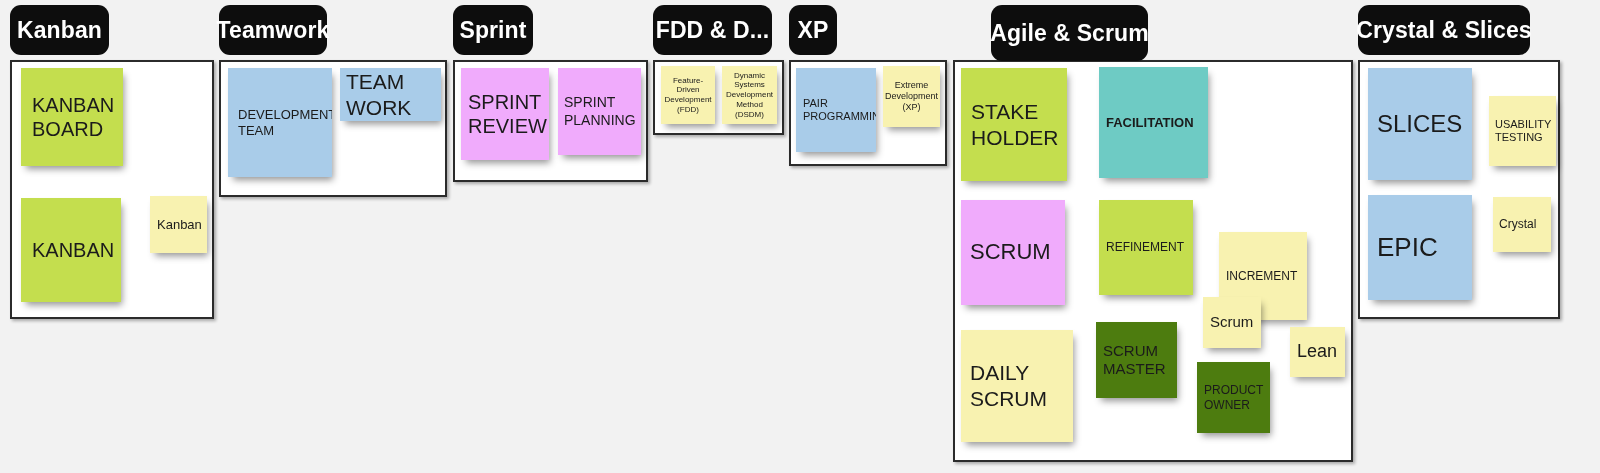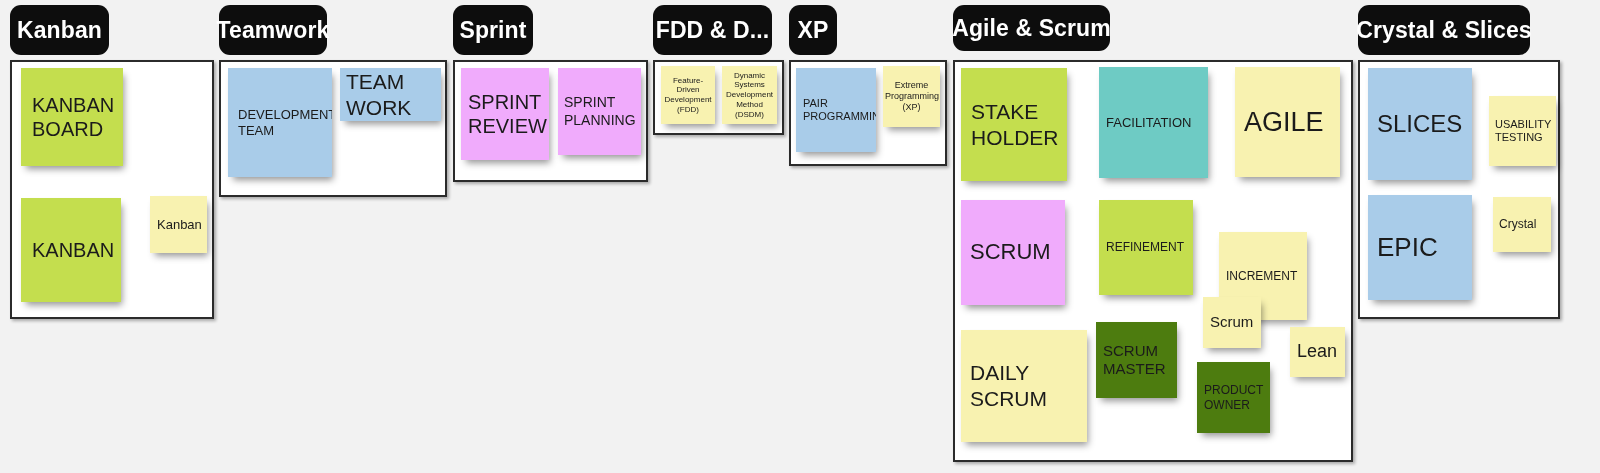--- a/index.html
+++ b/index.html
@@ -121,52 +121,49 @@
 
   <div class="pill" style="left:789px;top:5px;width:48px;height:50px;font-size:23px;">
     <span>XP</span>
   </div>
   <div class="panel" style="left:789px;top:60px;width:158px;height:106px;"></div>
 
   <div class="note n-blue al-left" style="left:796px;top:68px;width:80px;height:84px;padding:0 4px 0 7px;font-size:11px;">
     <span class="txt">PAIR PROGRAMMING</span>
   </div>
   <div class="note n-pale al-center" style="left:883px;top:66px;width:57px;height:61px;padding:0 2px;font-size:9px;">
-    <span class="txt">Extreme Programming (XP)</span>
+    <span class="txt">Extreme Development (XP)</span>
   </div>
 
-  <div class="pill" style="left:953px;top:5px;width:157px;height:46px;font-size:23px;">
+  <div class="pill" style="left:991px;top:5px;width:157px;height:56px;font-size:23px;">
     <span>Agile &amp; Scrum</span>
   </div>
   <div class="panel" style="left:953px;top:60px;width:400px;height:402px;"></div>
 
   <div class="note n-green al-left" style="left:961px;top:68px;width:106px;height:113px;padding:0 0 0 10px;font-size:21px;">
     <span class="txt">STAKE HOLDER</span>
   </div>
-  <div class="note n-teal al-left" style="left:1099px;top:67px;width:109px;height:111px;padding:0 4px 0 7px;font-size:13px;">
+  <div class="note n-teal al-left" style="left:1099px;top:67px;width:109px;height:111px;padding:0 4px 0 7px;font-size:13px;font-weight:bold;">
     <span class="txt">FACILITATION</span>
-  </div>
-  <div class="note n-pale al-left" style="left:1235px;top:67px;width:105px;height:110px;padding:0 0 0 9px;font-size:27px;">
-    <span class="txt">AGILE</span>
   </div>
 
   <div class="note n-gold al-left" style="left:961px;top:200px;width:104px;height:105px;padding:0 0 0 9px;font-size:22px;">
     <span class="txt">SCRUM</span>
   </div>
   <div class="note n-green al-left" style="left:1099px;top:200px;width:94px;height:95px;padding:0 4px 0 7px;font-size:12px;">
     <span class="txt">REFINEMENT</span>
   </div>
   <div class="note n-pale al-left" style="left:1219px;top:197px;width:88px;height:88px;padding:0 4px 0 7px;font-size:12px;margin-top:35px;">
     <span class="txt">INCREMENT</span>
   </div>
   <div class="note n-pale al-left" style="left:1203px;top:297px;width:58px;height:51px;padding:0 0 0 7px;font-size:15px;">
     <span class="txt">Scrum</span>
   </div>
 
-  <div class="note n-pale al-left" style="left:961px;top:330px;width:126px;height:112px;padding:0 12px 0 9px;font-size:21px;">
+  <div class="note n-pale al-left" style="left:961px;top:330px;width:112px;height:112px;padding:0 12px 0 9px;font-size:21px;">
     <span class="txt">DAILY SCRUM</span>
   </div>
   <div class="note n-pink al-left" style="left:1096px;top:322px;width:81px;height:76px;padding:0 4px 0 7px;font-size:15px;">
     <span class="txt">SCRUM MASTER</span>
   </div>
   <div class="note n-pink al-left" style="left:1197px;top:362px;width:73px;height:71px;padding:0 3px 0 7px;font-size:12px;">
     <span class="txt">PRODUCT OWNER</span>
   </div>
   <div class="note n-pale al-left" style="left:1290px;top:327px;width:55px;height:50px;padding:0 0 0 7px;font-size:18px;">
     <span class="txt">Lean</span>

